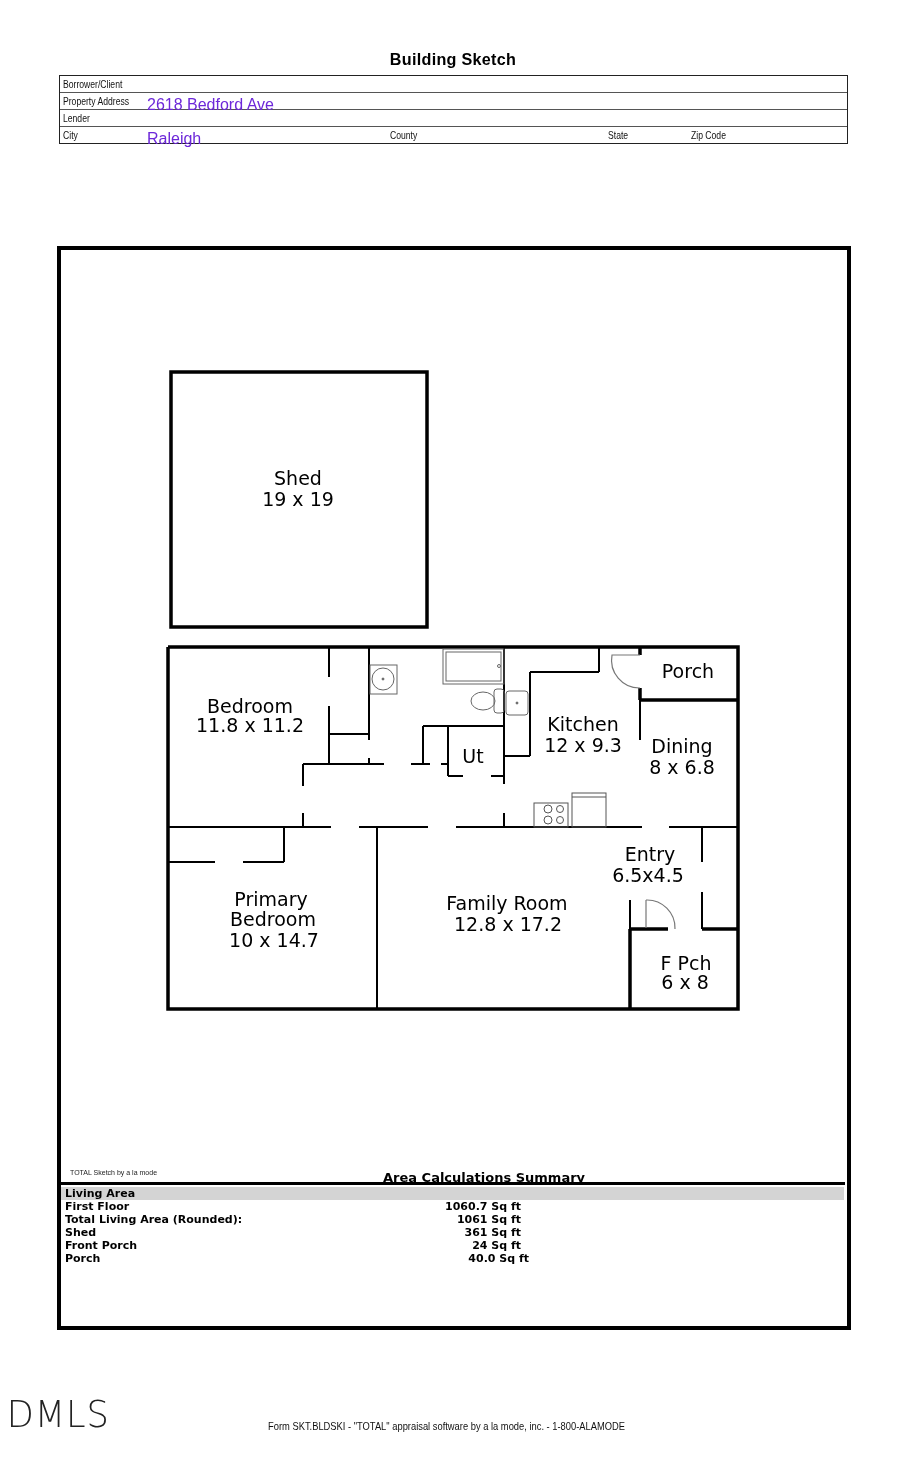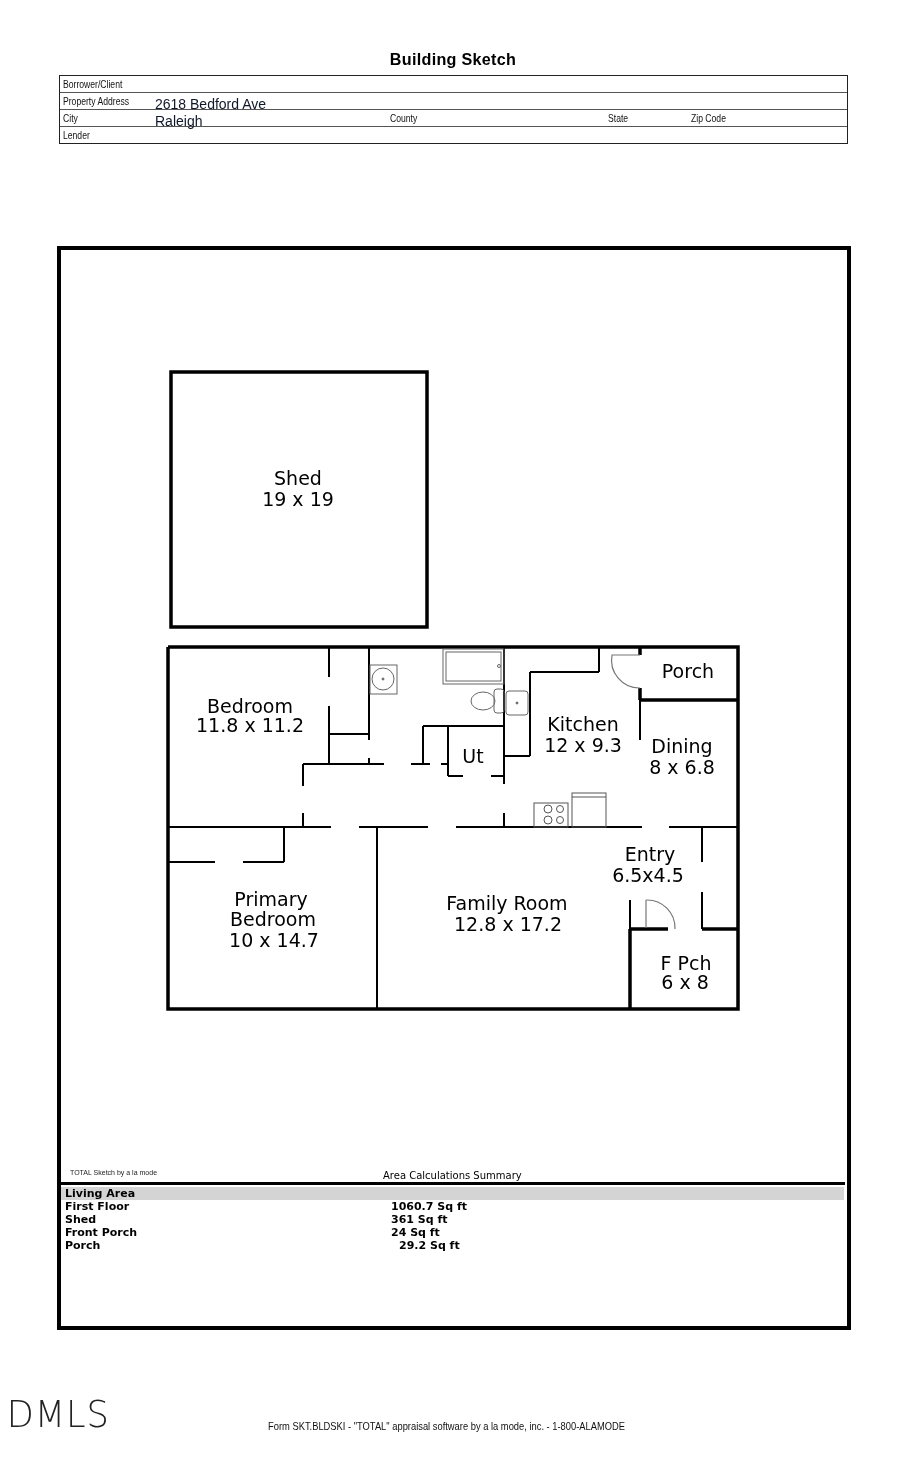--- a/index.html
+++ b/index.html
@@ -3,60 +3,60 @@
 <meta charset="utf-8">
 <style>
   html, body { margin: 0; padding: 0; background: #ffffff; }
   body { width: 900px; height: 1483px; position: relative; overflow: hidden; font-family: "Liberation Sans", sans-serif; color: #000; }
   .title { position: absolute; top: 50px; left: 0; width: 906px; text-align: center; font-family: "Liberation Sans", sans-serif; font-weight: bold; font-size: 17px; letter-spacing: 0.3px; transform: scaleX(0.95); }
   .info-table { position: absolute; left: 59px; top: 75px; width: 787px; border: 1.5px solid #222; }
   .info-row { position: relative; height: 16px; border-bottom: 1.5px solid #555; font-size: 10px; text-align: right; }
   .info-row:last-child { border-bottom: none; }
   .info-row span { position: absolute; top: 2px; white-space: nowrap; }
   .lbl { font-family: "Liberation Sans", sans-serif; font-size: 10.5px; transform: scaleX(0.82); transform-origin: left center; color: #111; }
-  .val { font-size: 14px; top: 3px !important; color: #0f172a; margin-left: 8px; }
+  .val { font-size: 16px; top: 3px !important; color: #6d28d9; }
   .frame { position: absolute; left: 57px; top: 246px; width: 786px; height: 1076px; border: 4px solid #000; }
   svg.plan { position: absolute; left: 0; top: 0; }
   .room-text { font-family: "DejaVu Sans", sans-serif; font-size: 19px; fill: #000; text-anchor: middle; }
   .credit { position: absolute; left: 70px; top: 1169px; font-size: 7px; color: #222; }
-  .summary-title { position: absolute; left: 383px; top: 1170px; font-size: 10px; font-weight: normal; font-family: "DejaVu Sans", sans-serif; }
+  .summary-title { position: absolute; left: 383px; top: 1170px; font-size: 13px; font-weight: bold; font-family: "DejaVu Sans", sans-serif; }
   .summary-sep { position: absolute; left: 59px; top: 1182px; width: 786px; height: 3px; background: #000; }
   .summary { position: absolute; left: 61px; top: 1187px; width: 783px; font-family: "DejaVu Sans", sans-serif; font-size: 11px; }
   .srow { position: relative; height: 13px; line-height: 13px; font-weight: bold; }
   .srow.band { background: #d4d4d4; font-weight: bold; }
   .srow .sl { position: absolute; left: 4px; }
-  .srow .sv { position: absolute; left: 330px; width: 130px; text-align: left; }
+  .srow .sv { position: absolute; left: 330px; width: 130px; text-align: right; }
   .srow.bold { font-weight: bold; }
   .dmls { position: absolute; left: 4px; top: 1393px; font-family: "DejaVu Sans", sans-serif; font-size: 37px; font-weight: 200; color: #222; letter-spacing: 1px; -webkit-text-stroke: 0; transform: scaleX(0.95); }
   .footer { position: absolute; left: 268px; top: 1420px; font-size: 11px; transform: scaleX(0.85); transform-origin: left center; color: #111; white-space: nowrap; }
 </style>
 </head>
 <body>
 
 <div class="title">Building Sketch</div>
 
 <div class="info-table">
   <div class="info-row">
     <span class="lbl" style="left:3px">Borrower/Client</span>
     <span class="val" style="left:87px"></span>
   </div>
   <div class="info-row">
     <span class="lbl" style="left:3px">Property Address</span>
     <span class="val" style="left:87px">2618 Bedford Ave</span>
   </div>
   <div class="info-row">
+    <span class="lbl" style="left:3px">Lender</span>
+    <span class="val" style="left:87px"></span>
+  </div>
+  <div class="info-row">
     <span class="lbl" style="left:3px">City</span>
     <span class="val" style="left:87px">Raleigh</span>
     <span class="lbl" style="left:330px">County</span>
     <span class="lbl" style="left:548px">State</span>
     <span class="lbl" style="left:631px">Zip Code</span>
-  </div>
-  <div class="info-row">
-    <span class="lbl" style="left:3px">Lender</span>
-    <span class="val" style="left:87px"></span>
   </div>
 </div>
 
 <div class="frame"></div>
 
 <svg class="plan" width="900" height="1483" viewBox="0 0 900 1483">
 
   <g>
     <rect x="171" y="372" width="256" height="255" fill="none" stroke="#000" stroke-width="3.5"></rect>
     <text class="room-text" x="298" y="485">Shed</text>
@@ -176,28 +176,32 @@
 <div class="summary-sep"></div>
 
 <div class="summary">
   <div class="srow band">
     <span class="sl">Living Area</span>
   </div>
   <div class="srow">
     <span class="sl">First Floor</span>
     <span class="sv">1060.7 Sq ft</span>
   </div>
+  <div class="srow bold">
+    <span class="sl">Total Living Area (Rounded):</span>
+    <span class="sv">1061 Sq ft</span>
+  </div>
   <div class="srow">
     <span class="sl">Shed</span>
     <span class="sv">361 Sq ft</span>
   </div>
   <div class="srow">
     <span class="sl">Front Porch</span>
     <span class="sv">24 Sq ft</span>
   </div>
   <div class="srow">
     <span class="sl">Porch</span>
-    <span class="sv" style="left:338px">29.2 Sq ft</span>
+    <span class="sv" style="left:338px">40.0 Sq ft</span>
   </div>
 </div>
 
 <div class="dmls">DMLS</div>
 <div class="footer">Form SKT.BLDSKI - "TOTAL" appraisal software by a la mode, inc. - 1-800-ALAMODE</div>
 
 </body></html>

